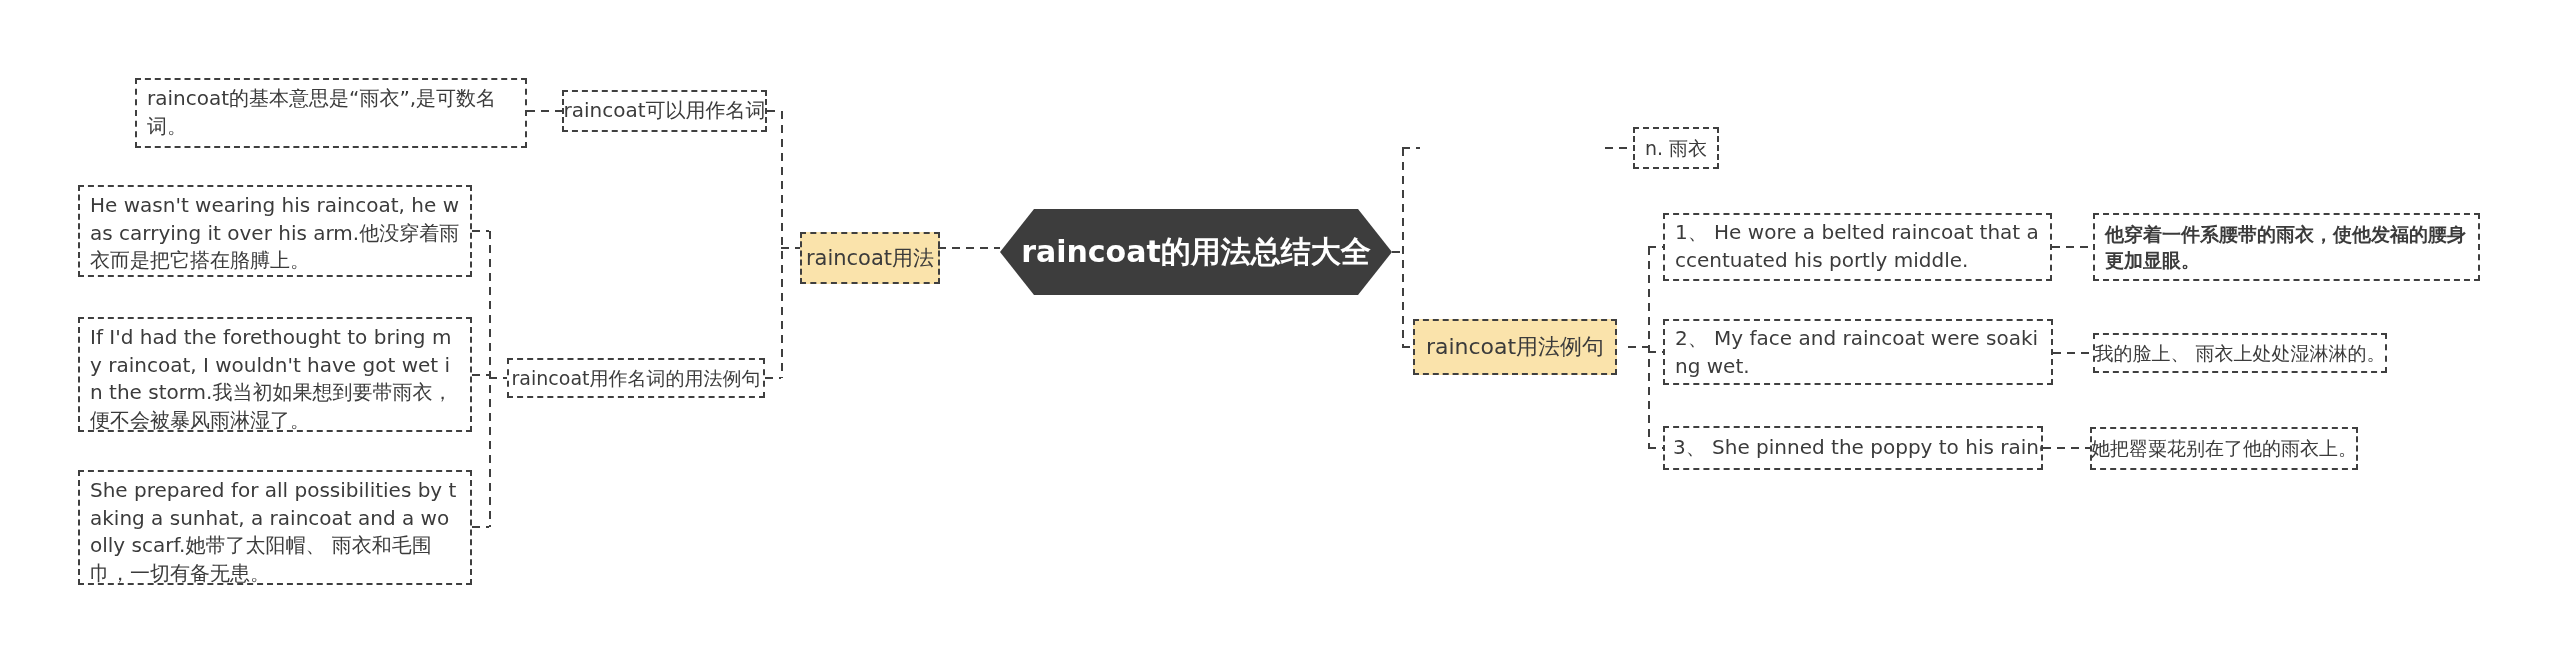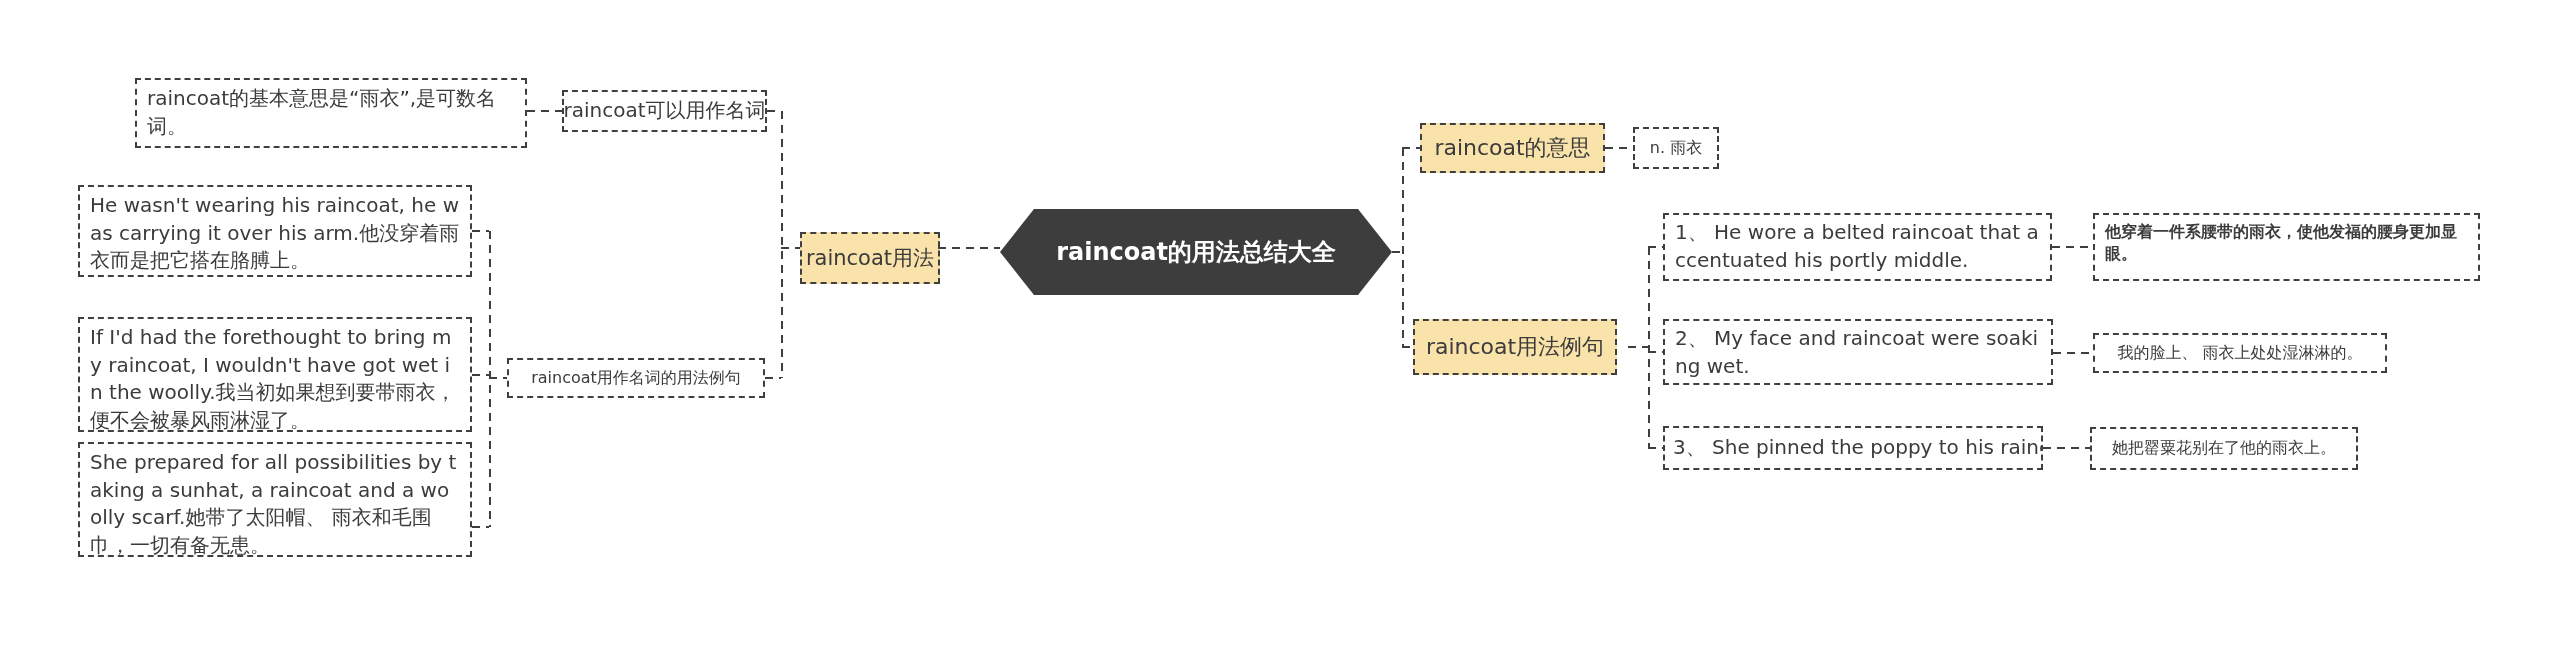--- a/index.html
+++ b/index.html
@@ -32,59 +32,58 @@
   }
   .yellow { background: #fae3ab; }
   .hexagon {
     position: absolute;
     box-sizing: border-box;
     background: #3d3d3d;
     color: #ffffff;
     display: flex;
     align-items: center;
     justify-content: center;
-    font-size: 24px;
+    font-size: 30px;
     font-weight: bold;
     white-space: nowrap;
     clip-path: polygon(0 50%, 34px 0, calc(100% - 34px) 0, 100% 50%, calc(100% - 34px) 100%, 34px 100%);
   }
   .hline {
     position: absolute;
     height: 2px;
     background: repeating-linear-gradient(90deg, #3f3f3f 0 8px, transparent 8px 14px);
   }
   .vline {
     position: absolute;
     width: 2px;
     background: repeating-linear-gradient(180deg, #3f3f3f 0 8px, transparent 8px 14px);
   }
-  .small { font-size: 16px; }
+  .small { font-size: 19px; }
 </style>
 </head>
 <body>
 
 <div id="canvas">
 
   <div class="hexagon" style="left:1000px; top:209px; width:392px; height:86px;">raincoat的用法总结大全</div>
 
   <div class="box label yellow" style="left:800px; top:232px; width:140px; height:52px; font-size:21px;">raincoat用法</div>
 
   <div class="box" style="left:135px; top:78px; width:392px; height:70px;">raincoat的基本意思是“雨衣”,是可数名词。</div>
 
   <div class="box label" style="left:562px; top:90px; width:205px; height:42px;">raincoat可以用作名词</div>
 
   <div class="box label small" style="left:507px; top:358px; width:258px; height:40px;">raincoat用作名词的用法例句</div>
 
   <div class="box" style="left:78px; top:185px; width:394px; height:92px;">He wasn't wearing his raincoat, he was carrying it over his arm.他没穿着雨衣而是把它搭在胳膊上。</div>
 
-  <div class="box" style="left:78px; top:317px; width:394px; height:115px;">If I'd had the forethought to bring my raincoat, I wouldn't have got wet in the woolly.我当初如果想到要带雨衣，便不会被暴风雨淋湿了。</div>
+  <div class="box" style="left:78px; top:317px; width:394px; height:115px;">If I'd had the forethought to bring my raincoat, I wouldn't have got wet in the storm.我当初如果想到要带雨衣，便不会被暴风雨淋湿了。</div>
 
-  <div class="box" style="left:78px; top:442px; width:394px; height:115px;">She prepared for all possibilities by taking a sunhat, a raincoat and a woolly scarf.她带了太阳帽、 雨衣和毛围巾，一切有备无患。</div>
+  <div class="box" style="left:78px; top:470px; width:394px; height:115px;">She prepared for all possibilities by taking a sunhat, a raincoat and a woolly scarf.她带了太阳帽、 雨衣和毛围巾，一切有备无患。</div>
 
-  <div class="box label yellow" style="left:1420px; top:123px; width:185px; height:50px; font-size:22px;">raincoat的意思</div>
 
   <div class="box label small" style="left:1633px; top:127px; width:86px; height:42px;">n. 雨衣</div>
 
   <div class="box label yellow" style="left:1413px; top:319px; width:204px; height:56px; font-size:22px;">raincoat用法例句</div>
 
   <div class="box" style="left:1663px; top:213px; width:389px; height:68px; padding-top:4px;">1、 He wore a belted raincoat that accentuated his portly middle.</div>
   <div class="box small" style="left:2093px; top:213px; width:387px; height:68px; padding-top:6px;font-weight:bold;">他穿着一件系腰带的雨衣，使他发福的腰身更加显眼。</div>
 
   <div class="box" style="left:1663px; top:319px; width:390px; height:66px; padding-top:4px;">2、 My face and raincoat were soaking wet.</div>
   <div class="box label small" style="left:2093px; top:333px; width:294px; height:40px;">我的脸上、 雨衣上处处湿淋淋的。</div>

